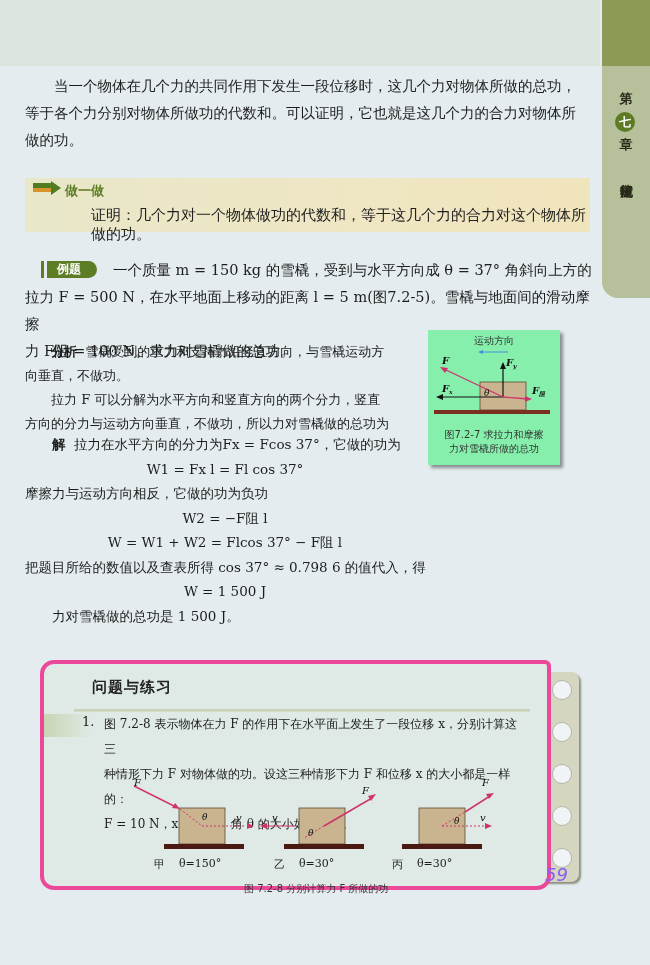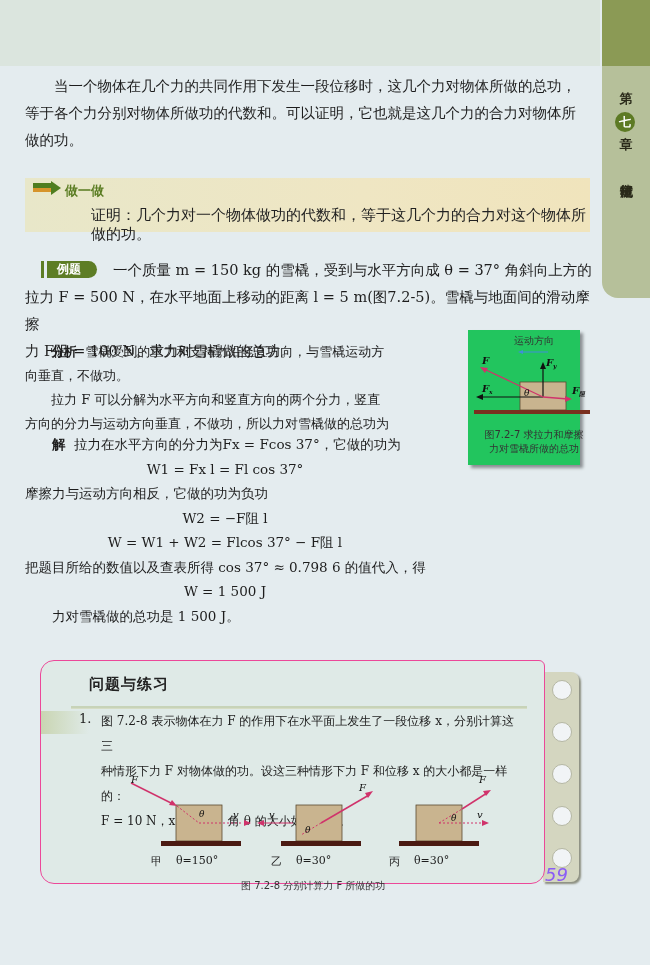--- a/index.html
+++ b/index.html
@@ -40,31 +40,31 @@
   .doit-text { position:absolute; left:29px; top:28px; font-size:15px; color:#222;margin-left:37px; }
 
   .example-badge {
     display:inline-block; position:relative; margin-left:22px; padding:0 16px 0 10px; height:17px; line-height:17px;
     background:#5d7d25; color:#ffffff; font-family:"DejaVu Sans",sans-serif; font-size:12px; font-weight:bold;
     border-radius:0 9px 9px 0; vertical-align:2px; margin-right:16px;
   }
   .example-badge::before { content:""; position:absolute; left:-6px; top:0; width:3px; height:17px; background:#5d7d25; }
 
   .fig1 {
-    position:absolute; left:468px; top:330px; width:112px; height:135px;
-    background:#22c55e; box-shadow:3px 3px 3px #8a8f92;
+    position:absolute; left:428px; top:330px; width:132px; height:135px;
+    background:#86efac; box-shadow:3px 3px 3px #8a8f92;
   }
   .fig1-cap { position:absolute; left:0; top:98px; width:132px; text-align:center; font-family:"DejaVu Sans",sans-serif; font-size:10px; line-height:14px; color:#333; }
 
   .bold-kw { font-family:"DejaVu Sans",sans-serif; font-weight:bold; }
   .eq { text-align:center; font-style:normal; }
 
   .ex-box {
     position:absolute; left:40px; top:660px; width:503px; height:222px;
-    background:#dfeae7; border:1px solid #ec4899; border-radius:14px 6px 14px 14px;
+    background:#dfeae7; border:4px solid #ec4899; border-radius:14px 6px 14px 14px;
   }
   .ex-ring {
     position:absolute; left:543px; top:672px; width:36px; height:210px; background:#d4d6c0;
     border-radius:0 8px 8px 0; box-shadow:2px 2px 2px #8c8f80;
   }
   .ring-hole { position:absolute; left:9px; width:18px; height:18px; border-radius:50%; background:#f1f4f6; border:1px solid #b5b7a4; }
   .ex-title { position:absolute; left:48px; top:14px; font-family:"DejaVu Sans",sans-serif; font-weight:bold; font-size:15px; color:#222; letter-spacing:1px; }
   .ex-rule { position:absolute; left:30px; top:45px; width:456px; height:2px; background:#c7d3b8; border-bottom:1px solid #d5dcc4; }
   .ex-stripe { position:absolute; left:0; top:50px; width:48px; height:23px; background:linear-gradient(90deg,#c9d5b2,#dfeae7); }
   .ex-num { position:absolute; left:38px; top:50px; font-size:13px; }

